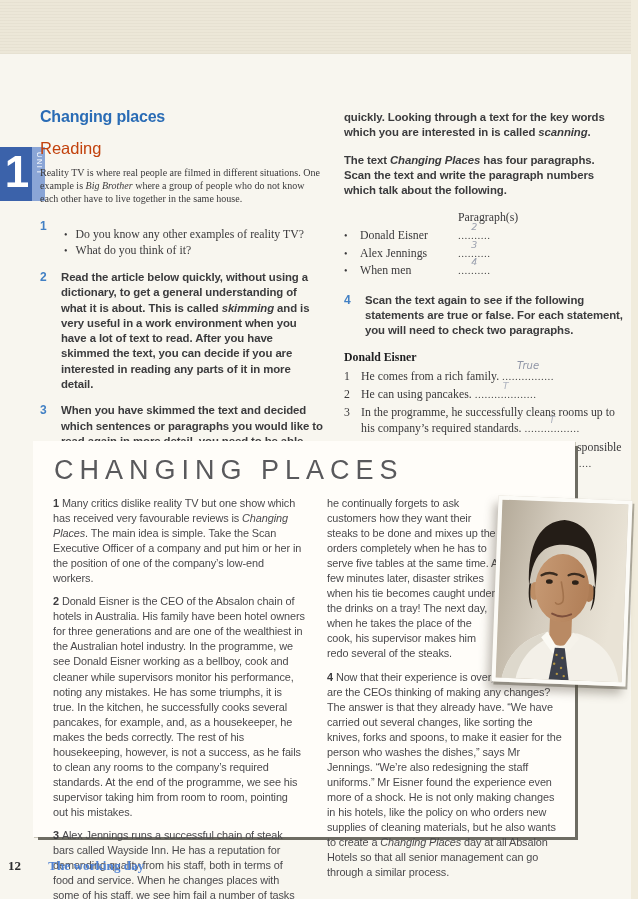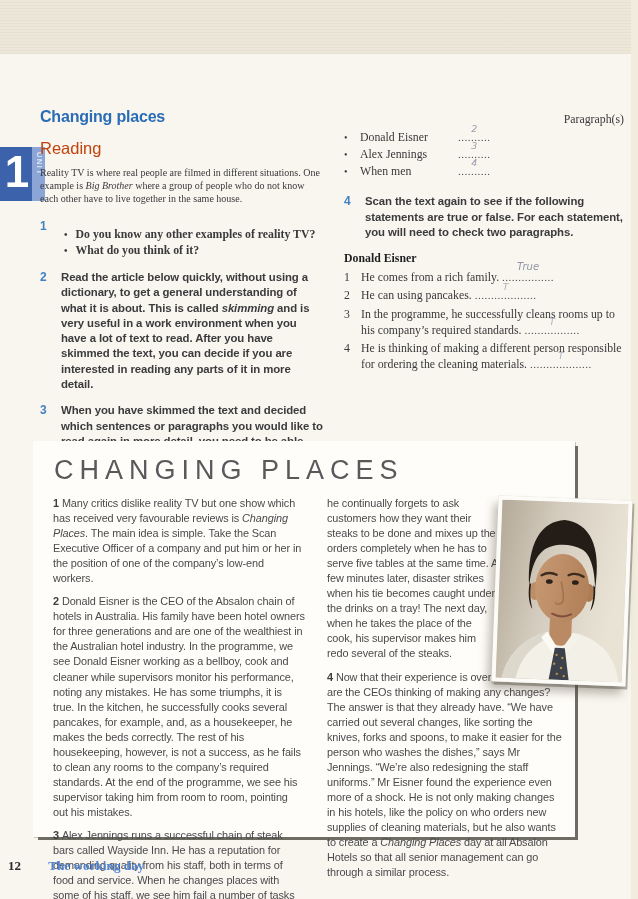--- a/index.html
+++ b/index.html
@@ -32,29 +32,29 @@
     font-size:16px;color:#2a6cb5;letter-spacing:-.2px;}
   h2.section-title{margin:0 0 8px 0;font-family:"Liberation Sans",sans-serif;font-weight:normal;
     font-size:16.5px;color:#c2410c;}
   p.serif{margin:0 0 13px 0;font-size:10px;line-height:1.32;color:#3a393b;}
 
   .ex{display:grid;grid-template-columns:21px 1fr;margin-bottom:11px;}
   .exnum{font-family:"Liberation Sans",sans-serif;font-weight:bold;font-size:12px;color:#4280c4;line-height:1.3;}
   .extext{font-family:"Liberation Sans",sans-serif;font-weight:bold;font-size:11.4px;
     line-height:1.34;color:#3b3b3d;letter-spacing:-.1px;}
   .ex ul{margin:7px 0 0 3px;padding:0;list-style:none;}
-  .ex ul li{font-family:"Liberation Serif",serif;font-weight:bold;font-size:11.8px;line-height:1.42;color:#3a393b;}
+  .ex ul li{font-family:"Liberation Serif",serif;font-weight:normal;font-size:11.8px;line-height:1.42;color:#3a393b;}
   .ex ul li::before{content:"•";margin-right:8px;font-size:10px;}
 
   p.bold-sans{margin:0 0 12px 0;font-family:"Liberation Sans",sans-serif;font-weight:bold;
     font-size:11.4px;line-height:1.34;color:#3b3b3d;letter-spacing:-.1px;}
 
   
   .match{margin:2px 0 14px 0;font-size:11.8px;color:#3a393b;}
-  .match-header{margin-left:114px;margin-bottom:2px;text-align:right;}
+  .match-header{margin-left:114px;margin-bottom:2px;}
   .match-row{display:flex;align-items:baseline;line-height:1.45;}
   .match-row .bullet{width:16px;font-size:10px;}
   .match-row .mlabel{width:98px;}
 
   
   .blank{position:relative;display:inline-block;white-space:nowrap;}
   .dots{font-size:11px;color:#4a4a4a;letter-spacing:.5px;}
   .ans{position:absolute;left:50%;transform:translateX(-50%);top:-9px;
     font-family:"DejaVu Sans",sans-serif;font-style:italic;color:#8f95a6;font-size:10px;white-space:nowrap;}
   .ans.small{font-size:9.5px;top:-7px;color:#9aa0ae;}
@@ -120,20 +120,22 @@
     <div class="extext"><span>Read the article below quickly, without using a dictionary, to get a general understanding of what it is about. This is called </span><span class="it">skimming</span><span> and is very useful in a work environment when you have a lot of text to read. After you have skimmed the text, you can decide if you are interested in reading any parts of it in more detail.</span></div>
   </div>
 
   <div class="ex">
     <span class="exnum">3</span>
     <div class="extext">When you have skimmed the text and decided which sentences or paragraphs you would like to read again in more detail, you need to be able find them</div>
   </div>
 </div>
 
 <div class="col-right">
+  <p class="bold-sans"><span>quickly. Looking through a text for the key words which you are interested in is called </span><span class="it">scanning</span><span>.</span></p>
+  <p class="bold-sans"><span>The text </span><span class="it">Changing Places</span><span> has four paragraphs. Scan the text and write the paragraph numbers which talk about the following.</span></p>
 
   <div class="match">
     <div class="match-header">Paragraph(s)</div>
     <div class="match-row">
       <span class="bullet">•</span>
       <span class="mlabel">Donald Eisner</span>
       <span class="blank"><span class="dots">..........</span><span class="ans small">2</span></span>
     </div>
     <div class="match-row">
       <span class="bullet">•</span>

